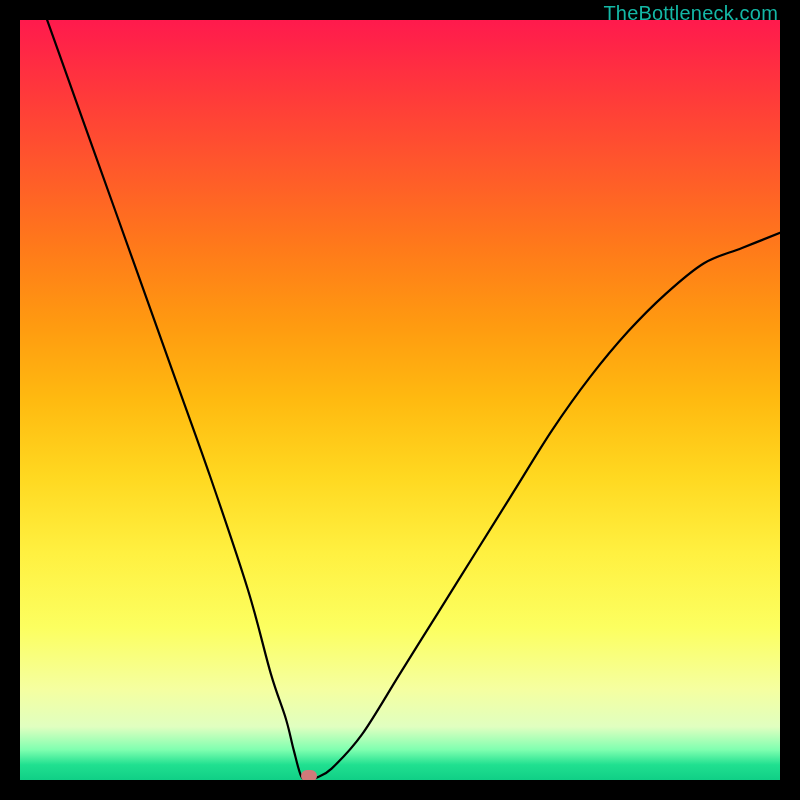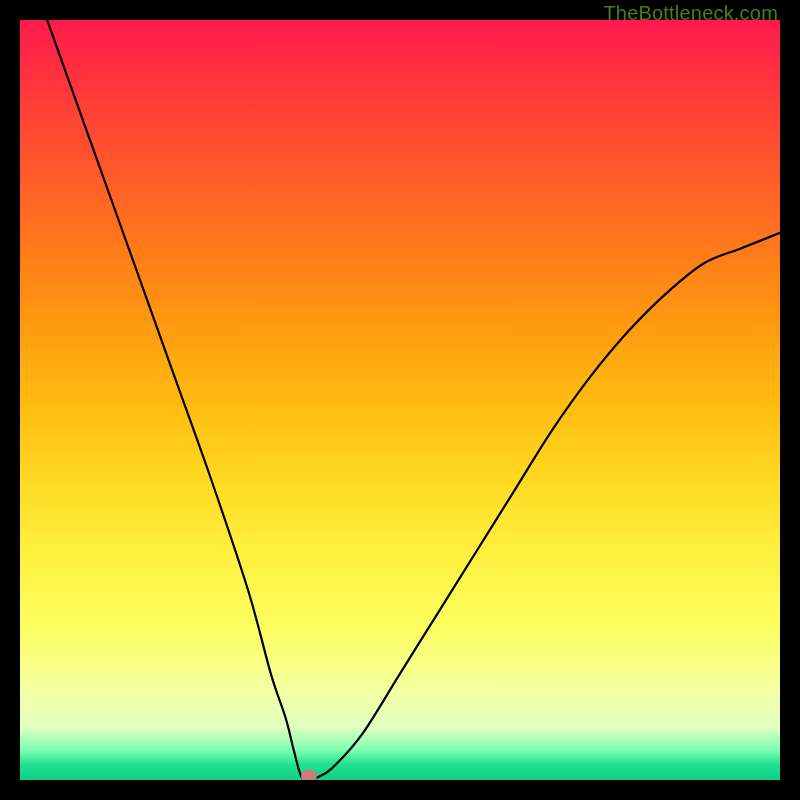--- a/index.html
+++ b/index.html
@@ -38,21 +38,21 @@
       #80ffb0 96%,
       #20e090 98%,
       #10cf86 100%
     );
     overflow: hidden;
   }
   .credit {
     position: absolute;
     top: 2px;
     right: 22px;
-    color: #4d7c0f;
+    color: #14b8a6;
     font-size: 20px;
     font-weight: 500;
     letter-spacing: 0.2px;
     z-index: 10;
   }
   svg.curve {
     position: absolute;
     left: 0;
     top: 0;
     width: 760px;

